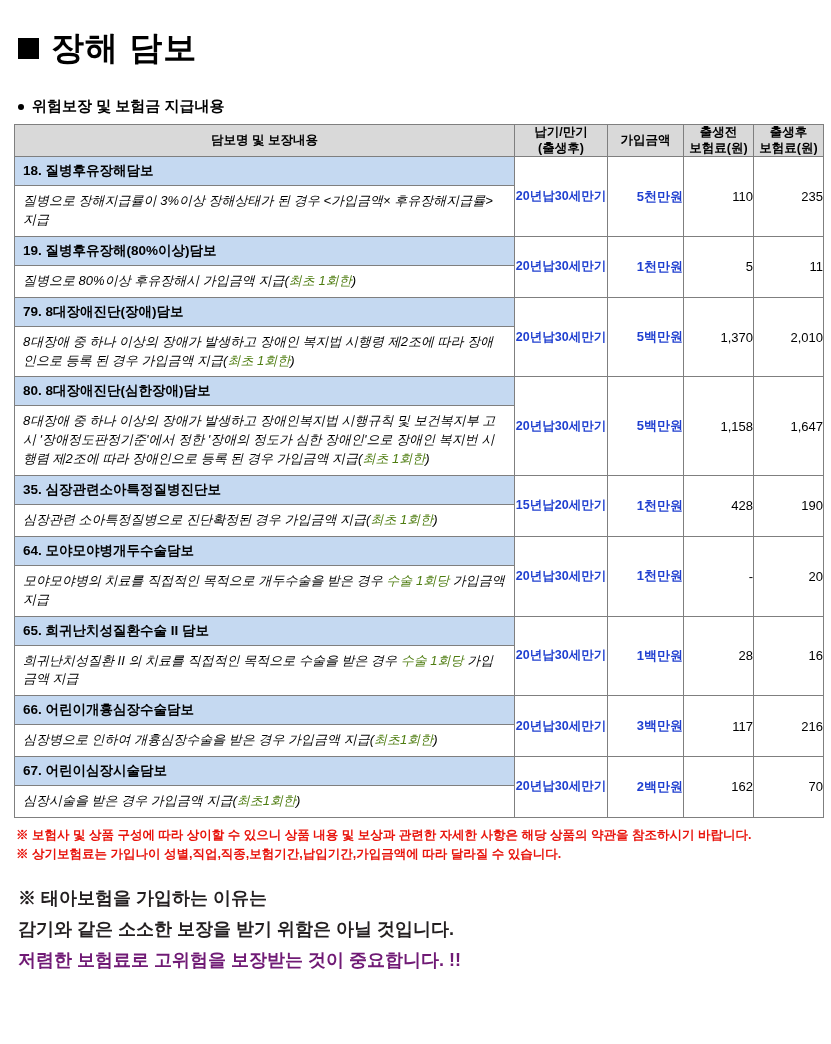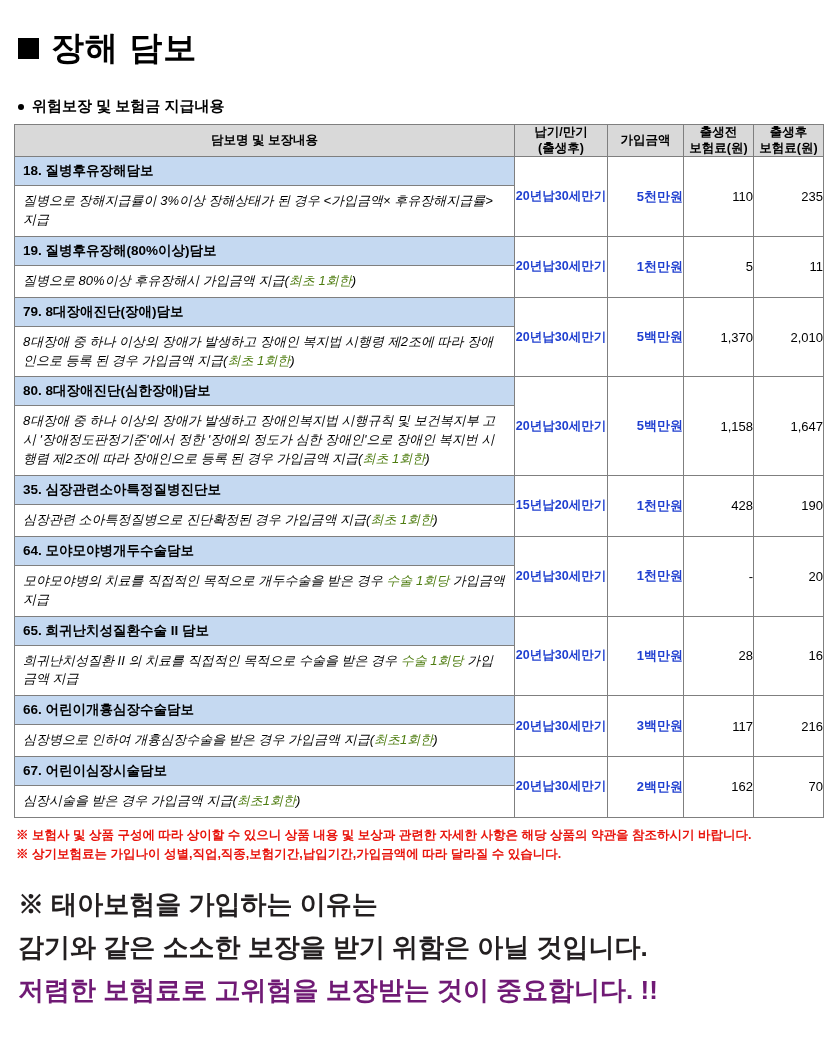--- a/index.html
+++ b/index.html
@@ -126,21 +126,21 @@
     font-weight: bold;
     color: #e8140c;
     line-height: 1.5;
   }
   
   .closing {
     margin: 22px 0 0 4px;
     line-height: 1.5;
   }
   .closing .ln {
-    font-size: 26px;
+    font-size: 18px;
     font-weight: bold;
     color: #231f20;
     margin-bottom: 4px;
   }
   .closing .ln.blue {
     color: #701a75;
   }
   .wm {
     position: absolute;
     color: rgba(0,0,0,0.045);

